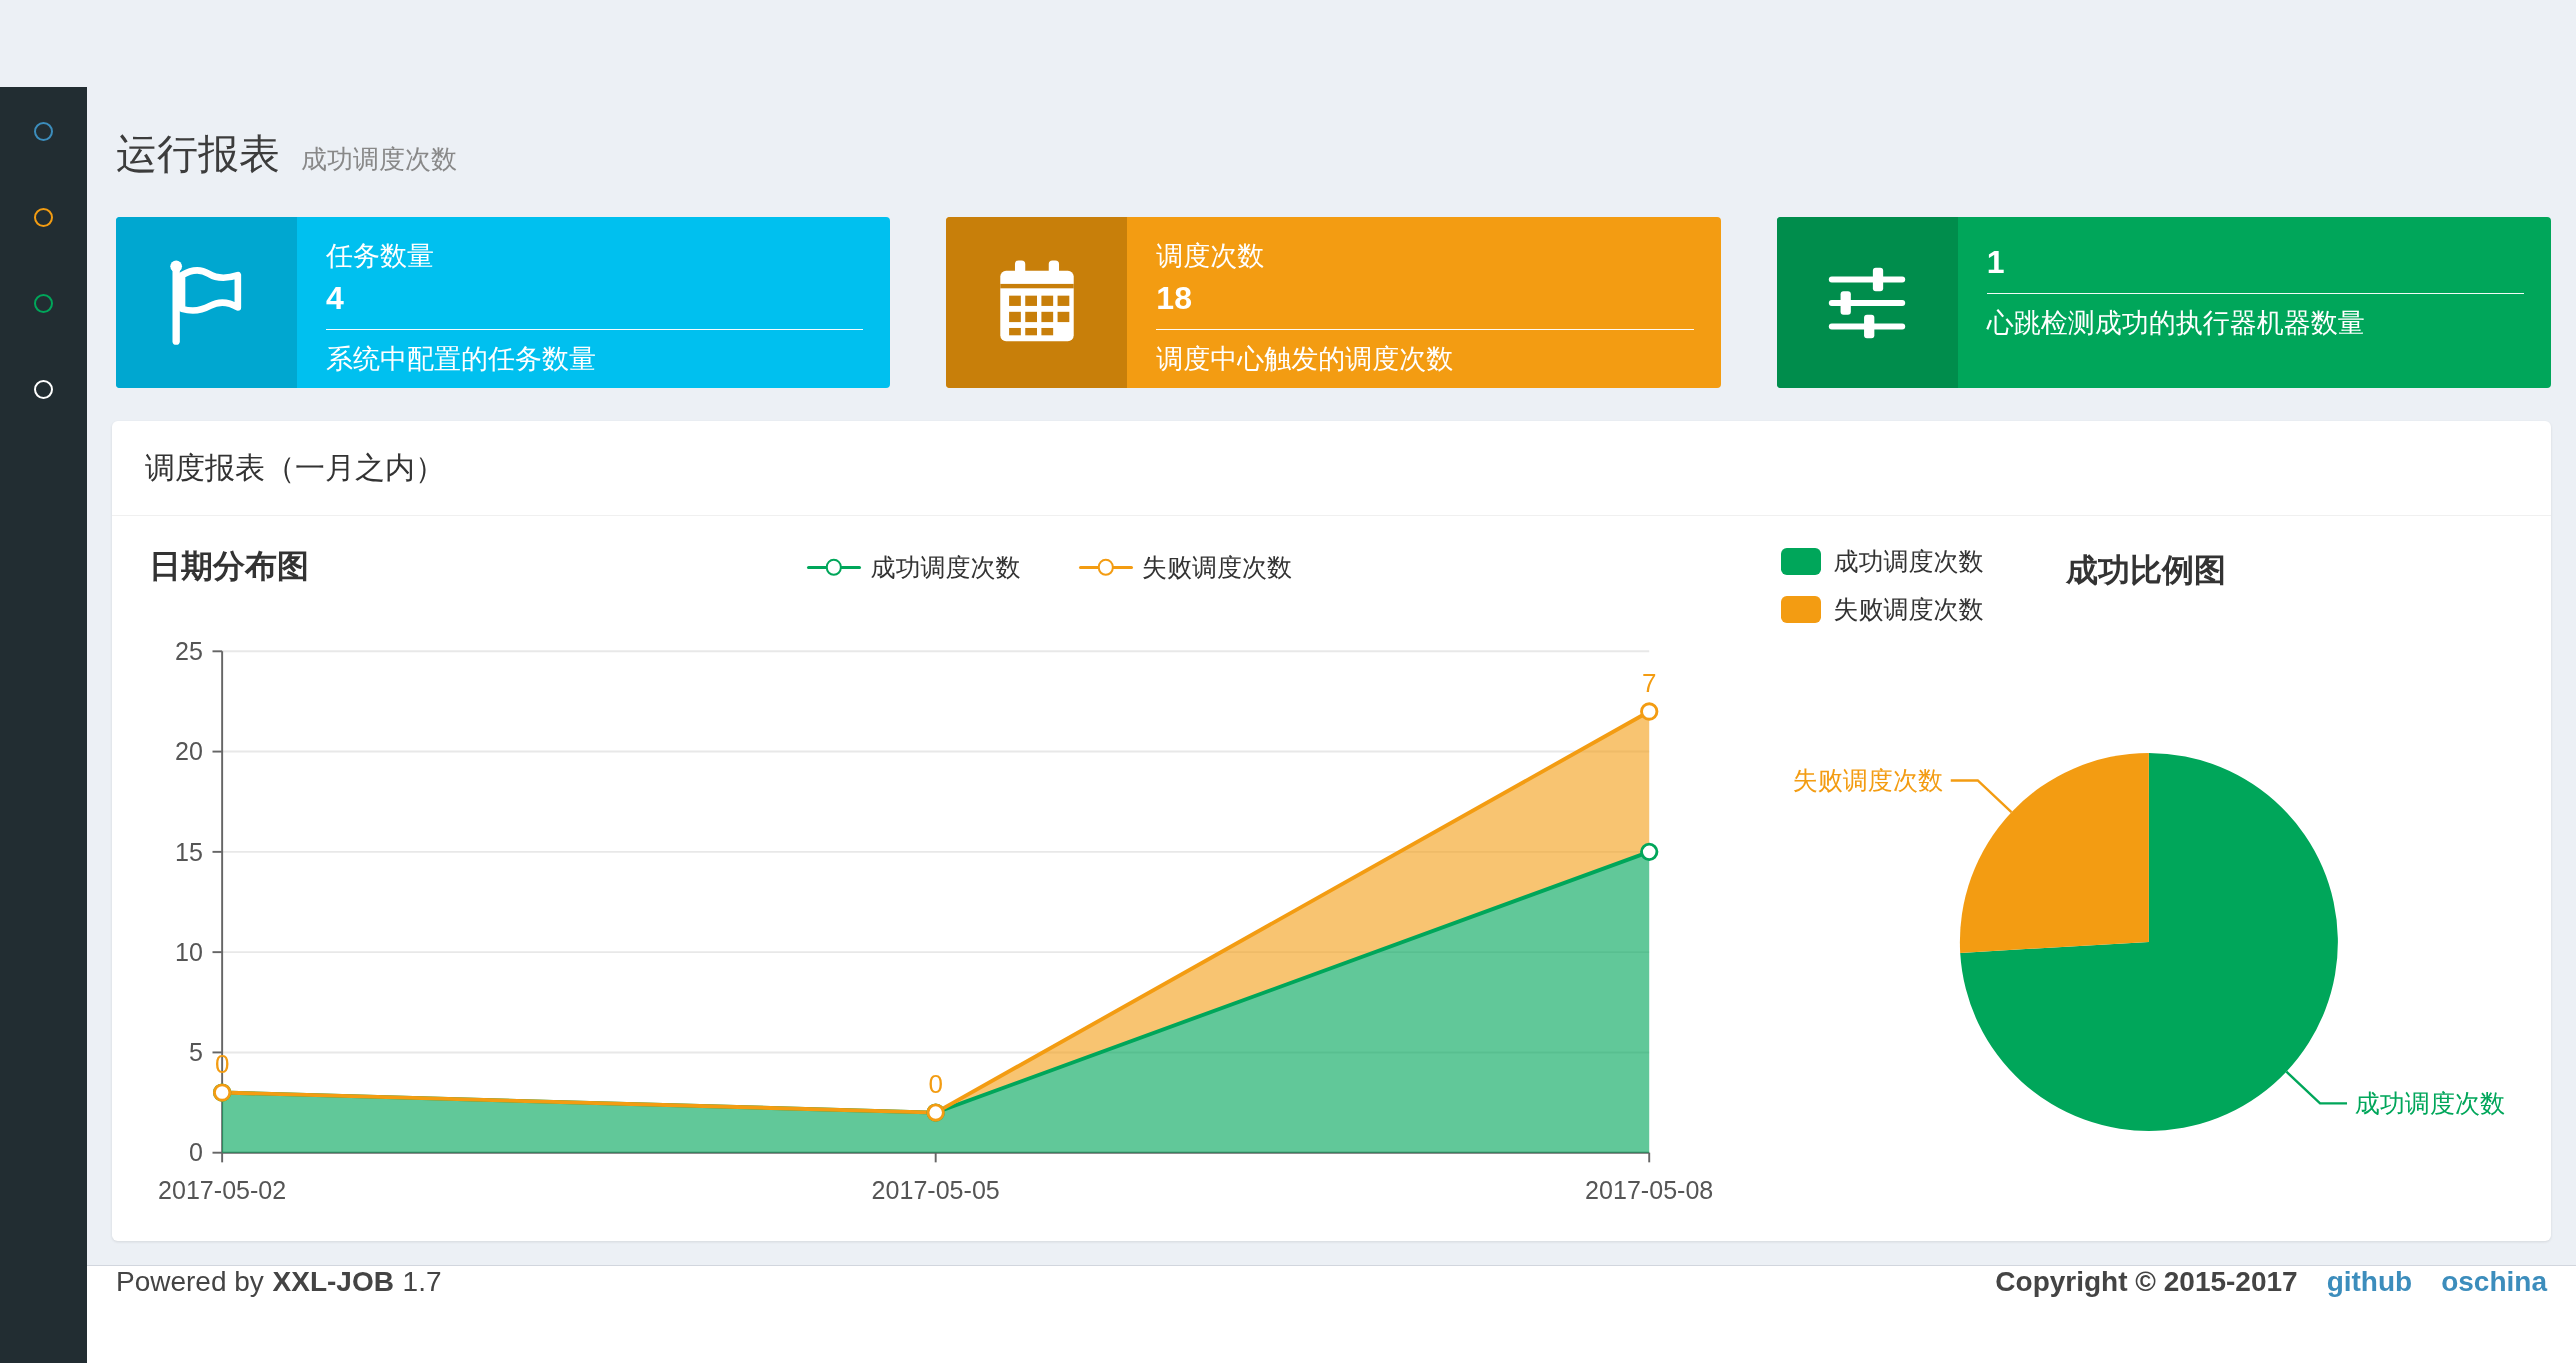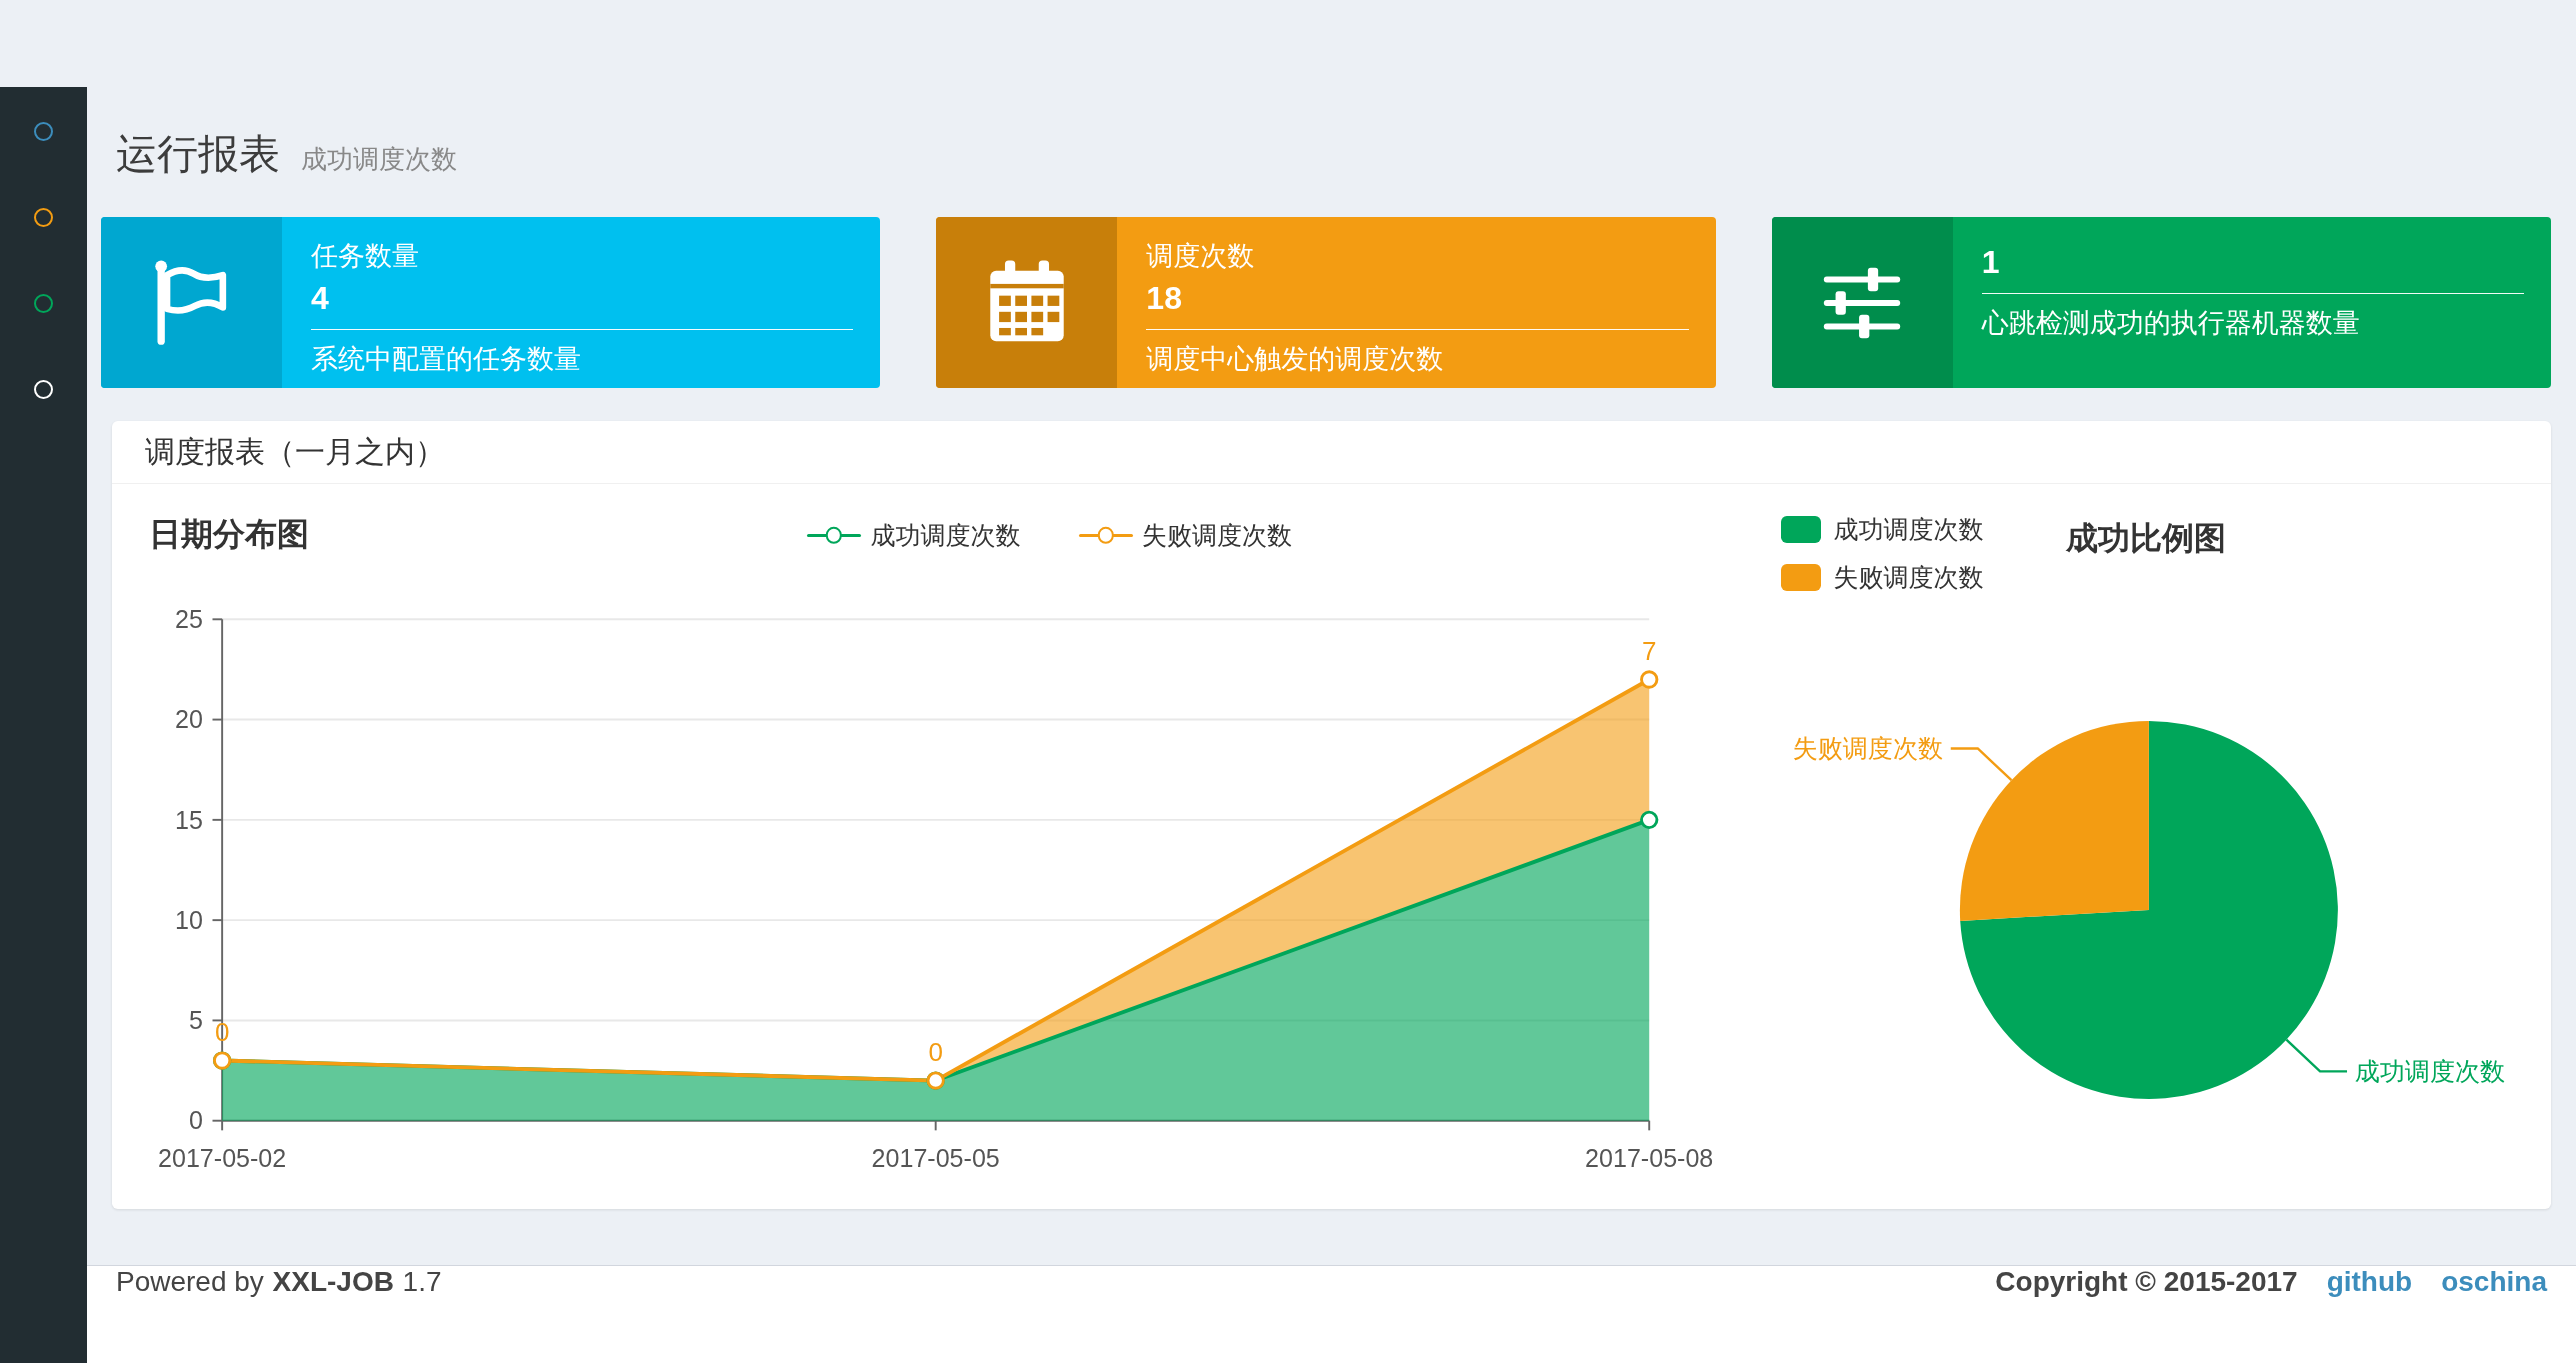--- a/index.html
+++ b/index.html
@@ -28,34 +28,34 @@
              align-items: center; padding-top: 35px; gap: 67px; z-index: 5; }
   .side-ico { width: 19px; height: 19px; border: 2.9px solid #fff; border-radius: 50%; cursor: pointer; }
 
   
   .main { position: absolute; left: 87px; top: 87px; width: 2489px; }
   .content-header { padding: 40px 25px 0 29px; display: flex; align-items: baseline; gap: 21px; }
   .page-title { font-size: 41px; color: #3c3c3c; font-weight: 500; }
   .page-subtitle { font-size: 26px; color: #888; }
 
   
-  .info-row { display: flex; gap: 56px; padding: 35px 25px 0 14px; }
+  .info-row { display: flex; gap: 56px; padding: 35px 25px 0 29px; }
   .info-box { flex: 1; height: 171px; display: flex; border-radius: 3.9px; overflow: hidden; color: #fff; }
   .ib-icon { width: 181px; display: flex; align-items: center; justify-content: center; }
   .ib-icon svg { width: 94px; height: 94px; }
   .ib-body { flex: 1; padding: 21px 27px 15.4px 29px; display: flex; flex-direction: column; }
   .ib-label { font-size: 27px; }
   .ib-value { font-size: 32px; font-weight: bold; margin-top: 5.8px; }
   .ib-divider { border-top: 1.9px solid rgba(255,255,255,.95); margin: 12.5px 0 10.6px 0; }
   .ib-desc { font-size: 27px; }
 
   
   .panel { margin: 33px 25px 0 25px; background: #fff; border-radius: 5.8px;
            box-shadow: 0 1px 2.9px rgba(0,0,0,.10); }
-  .panel-header { height: 63px; display: flex; align-items: center; padding: 0 33px;
+  .panel-header { height: 95px; display: flex; align-items: center; padding: 0 33px;
                   font-size: 30px; font-weight: 500; color: #333; border-bottom: 1.9px solid #f0f0f0; }
   .panel-body { position: relative; height: 725px; }
 
   .chart-title { position: absolute; font-size: 32px; font-weight: bold; color: #333; }
   #left-chart-title { left: 37px; top: 29px; }
   #pie-chart-title { left: 2034px; top: 33px; transform: translateX(-50%); white-space: nowrap; }
 
   .line-legend { position: absolute; left: 226px; top: 35px; width: 1423px;
                  display: flex; justify-content: center; gap: 58px; }
   .lg-item { display: flex; align-items: center; gap: 9.6px; font-size: 25px; color: #333; cursor: pointer; }

